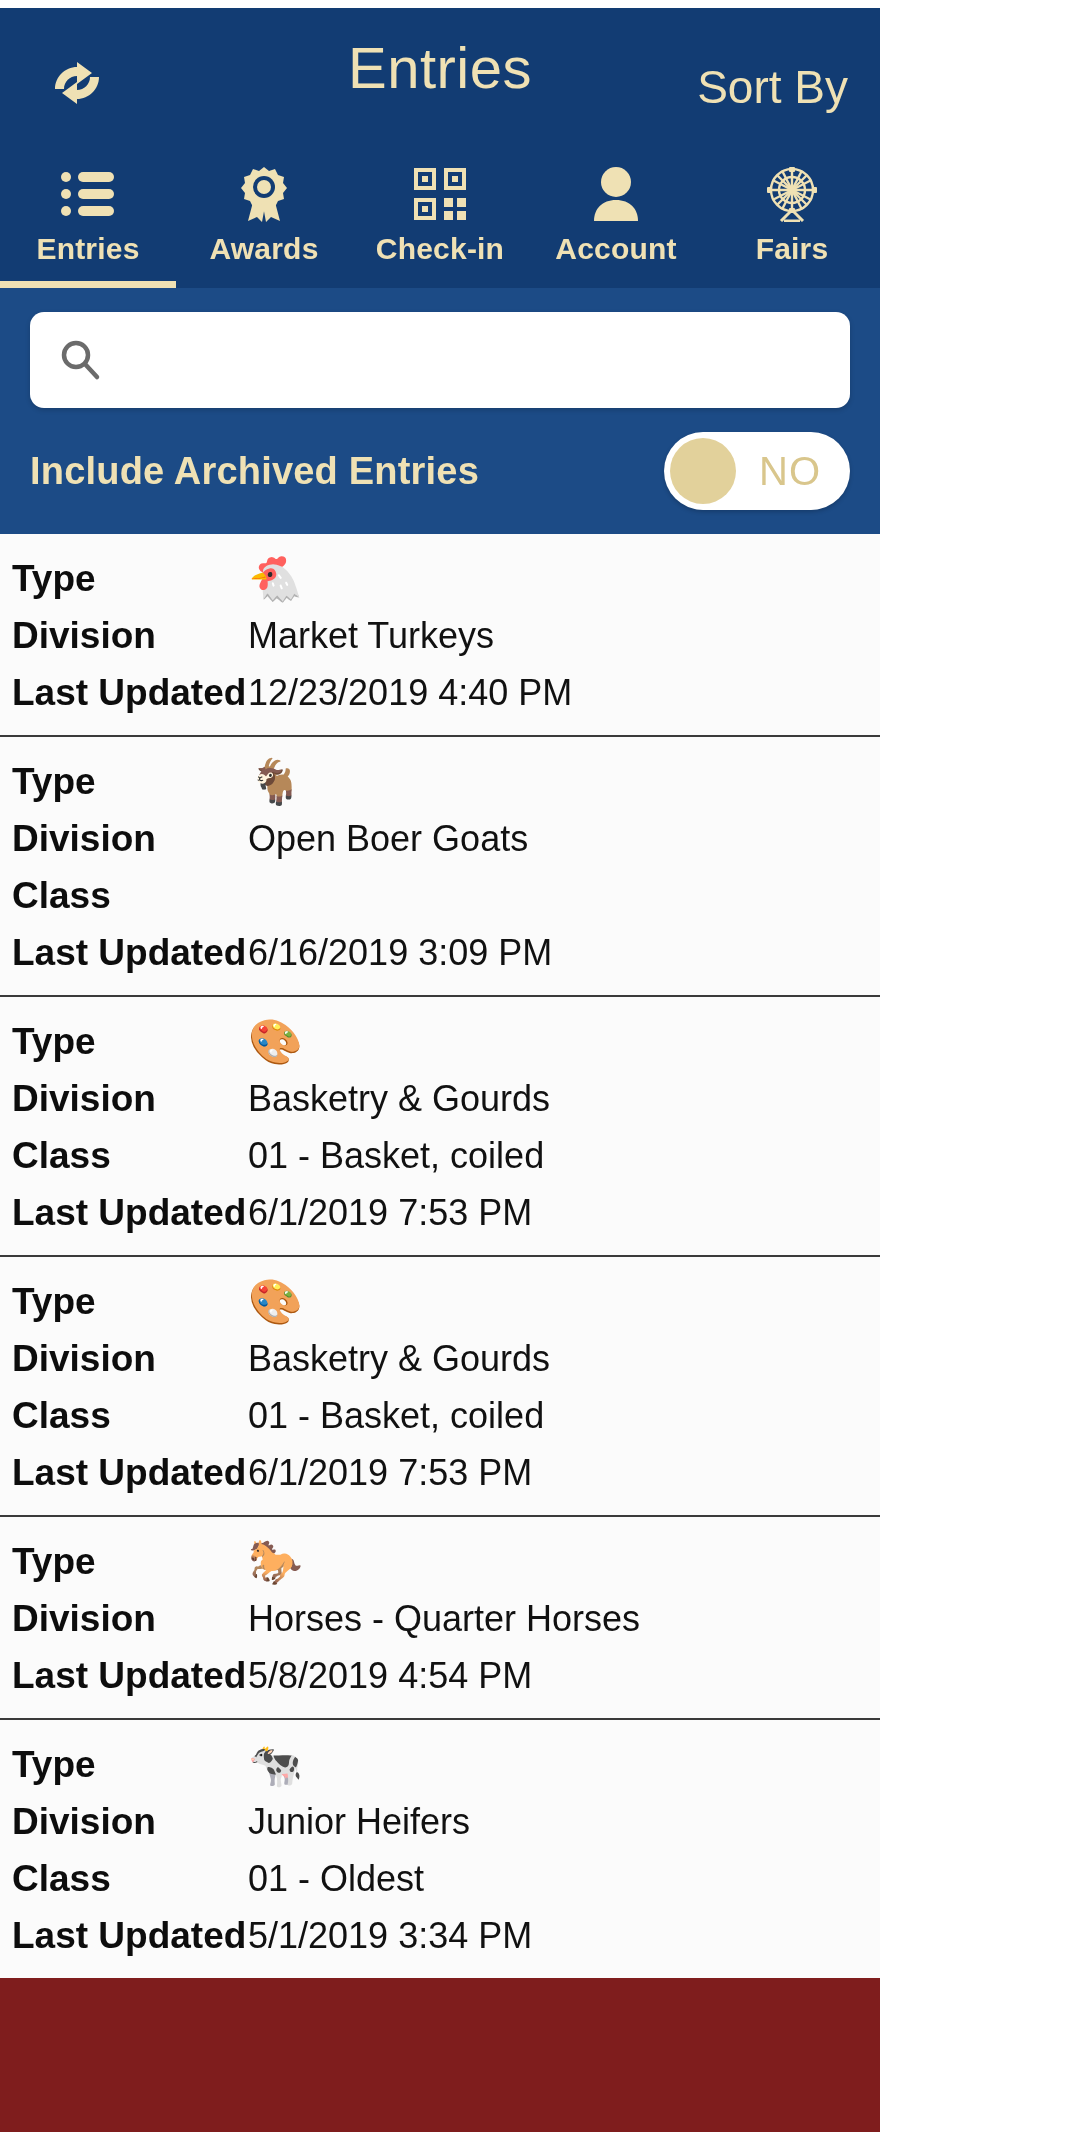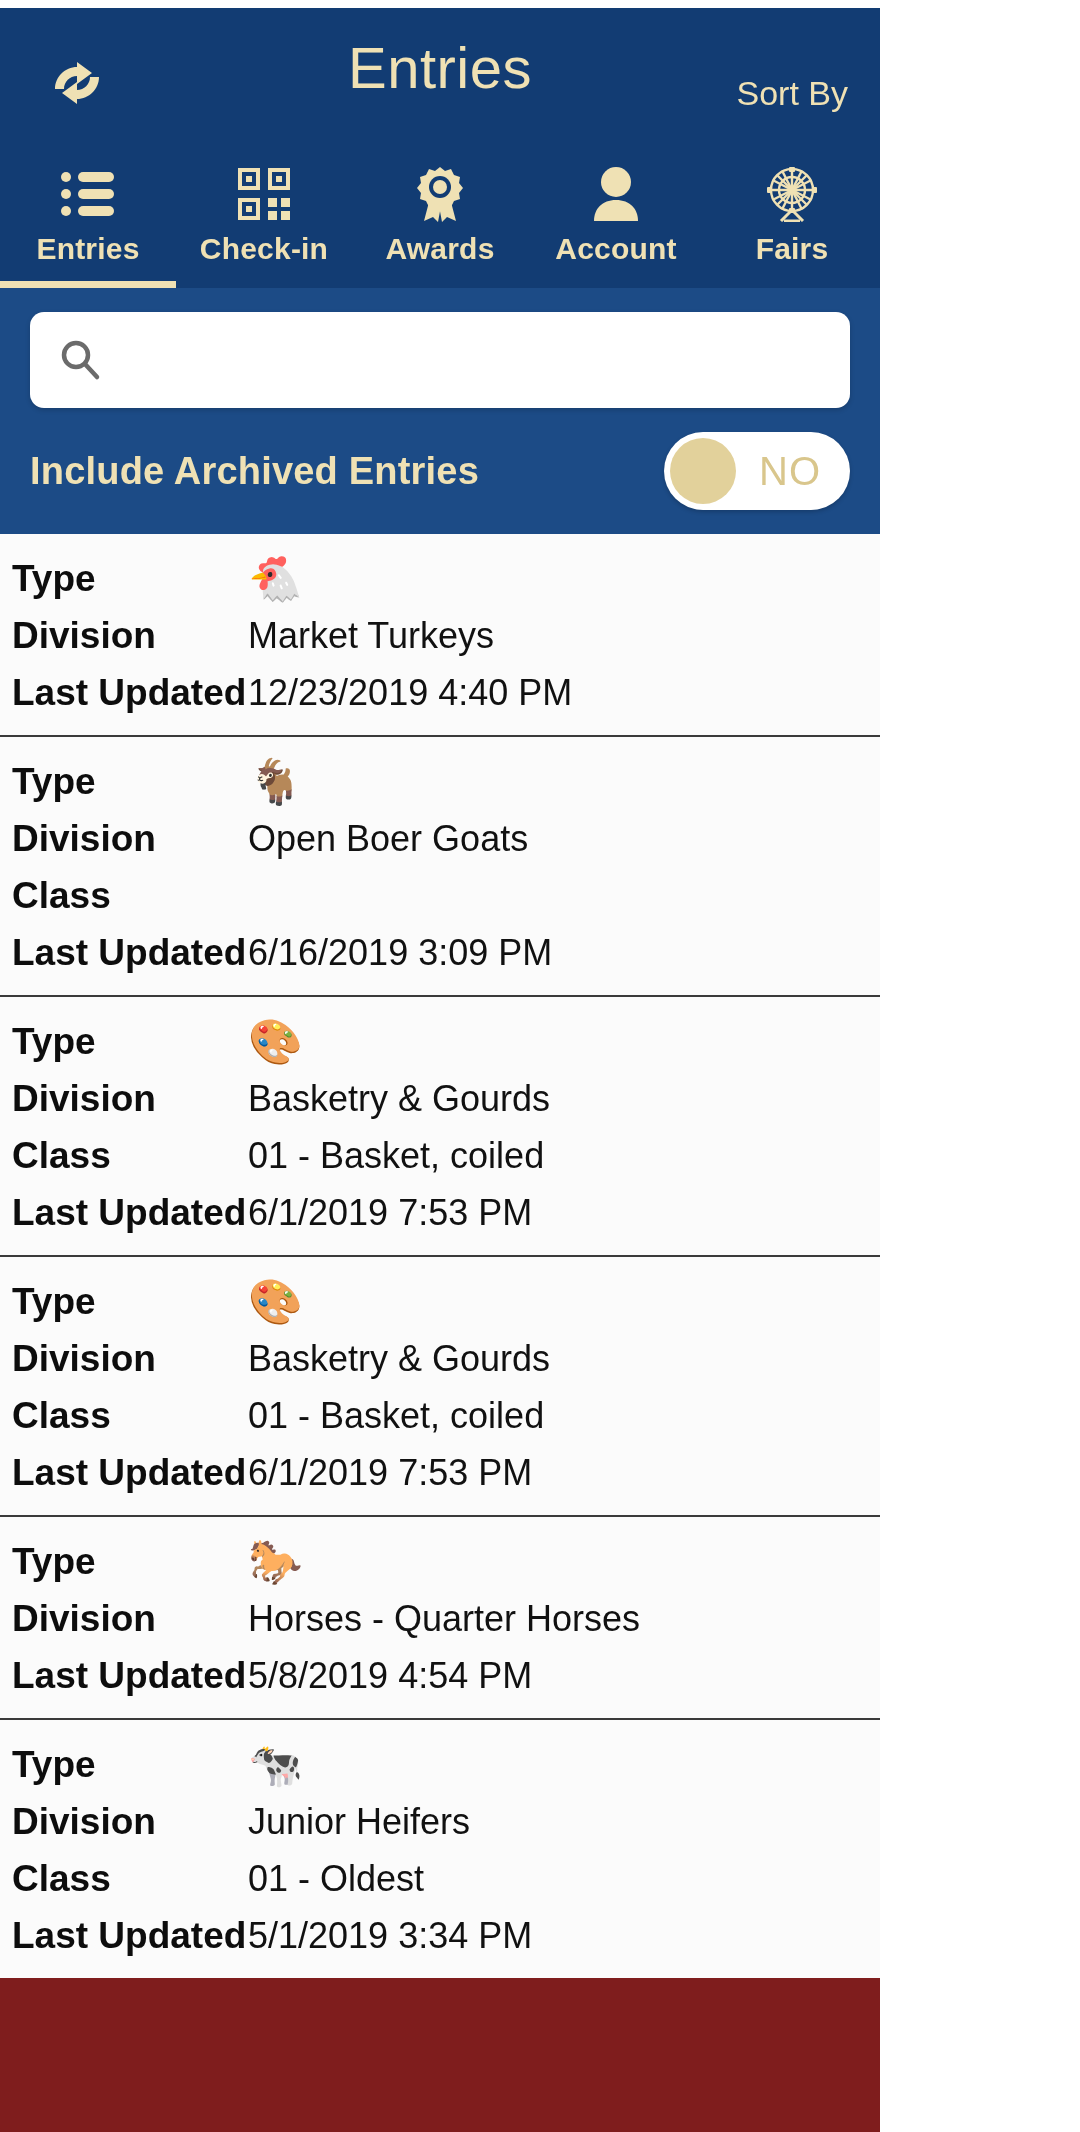--- a/index.html
+++ b/index.html
@@ -49,23 +49,23 @@
     color: #EFE1B4;
     font-size: 58px;
     font-weight: 400;
     letter-spacing: 0.5px;
     line-height: 68px;
   }
 
   .sort-by {
     position: absolute;
     right: 32px;
-    top: 66px;
+    top: 52px;
     color: #EFE1B4;
-    font-size: 34px;
+    font-size: 46px;
     font-weight: 400;
     cursor: pointer;
   }
 
   
   .tabbar {
     background: #123C73;
     height: 126px;
     display: flex;
     align-items: flex-start;
@@ -264,20 +264,35 @@
             <circle cx="5" cy="41" r="5"></circle>
               <rect x="17" y="36" width="36" height="10" rx="5"></rect>
           </g>
         </svg>
       </div>
       <div class="tab-label">Entries</div>
     </div>
 
     <div class="tab">
       <div class="tab-icon">
+        <svg width="50" height="56" viewBox="0 0 50 56">
+          <g fill="#EFE1B4">
+            <path d="M25 1 l5 4 6-2 3 6 6 2-1 6 4 5-4 5 1 6-6 2-3 6-6-2-5 4-5-4-6 2-3-6-6-2 1-6-4-5 4-5-1-6 6-2 3-6 6 2z"></path>
+            <path d="M14 36 L9 55 l9-4 5 5 3-16z"></path>
+            <path d="M36 36 L41 55 l-9-4 -5 5 -3-16z"></path>
+          </g>
+          <circle cx="25" cy="21" r="11" fill="#123C73"></circle>
+          <circle cx="25" cy="21" r="7" fill="#EFE1B4"></circle>
+        </svg>
+      </div>
+      <div class="tab-label">Awards</div>
+    </div>
+
+    <div class="tab">
+      <div class="tab-icon">
         <svg width="52" height="52" viewBox="0 0 52 52">
           <g fill="#EFE1B4">
             <path d="M0 0h22v22H0z"></path>
               <path d="M30 0h22v22H30z"></path>
               <path d="M0 30h22v22H0z"></path>
             <rect x="30" y="30" width="9" height="9"></rect>
             <rect x="43" y="30" width="9" height="9"></rect>
             <rect x="30" y="43" width="9" height="9"></rect>
             <rect x="43" y="43" width="9" height="9"></rect>
           </g>
@@ -287,35 +302,20 @@
             <rect x="4" y="34" width="14" height="14"></rect>
           </g>
           <g fill="#EFE1B4">
             <rect x="8" y="8" width="6" height="6"></rect>
             <rect x="38" y="8" width="6" height="6"></rect>
             <rect x="8" y="38" width="6" height="6"></rect>
           </g>
         </svg>
       </div>
       <div class="tab-label">Check-in</div>
-    </div>
-
-    <div class="tab">
-      <div class="tab-icon">
-        <svg width="50" height="56" viewBox="0 0 50 56">
-          <g fill="#EFE1B4">
-            <path d="M25 1 l5 4 6-2 3 6 6 2-1 6 4 5-4 5 1 6-6 2-3 6-6-2-5 4-5-4-6 2-3-6-6-2 1-6-4-5 4-5-1-6 6-2 3-6 6 2z"></path>
-            <path d="M14 36 L9 55 l9-4 5 5 3-16z"></path>
-            <path d="M36 36 L41 55 l-9-4 -5 5 -3-16z"></path>
-          </g>
-          <circle cx="25" cy="21" r="11" fill="#123C73"></circle>
-          <circle cx="25" cy="21" r="7" fill="#EFE1B4"></circle>
-        </svg>
-      </div>
-      <div class="tab-label">Awards</div>
     </div>
 
     <div class="tab">
       <div class="tab-icon">
         <svg width="48" height="54" viewBox="0 0 48 54">
           <circle cx="24" cy="15" r="15" fill="#EFE1B4"></circle>
           <path d="M24 33 C10 33 2 42 2 54 h44 C46 42 38 33 24 33z" fill="#EFE1B4"></path>
         </svg>
       </div>
       <div class="tab-label">Account</div>

